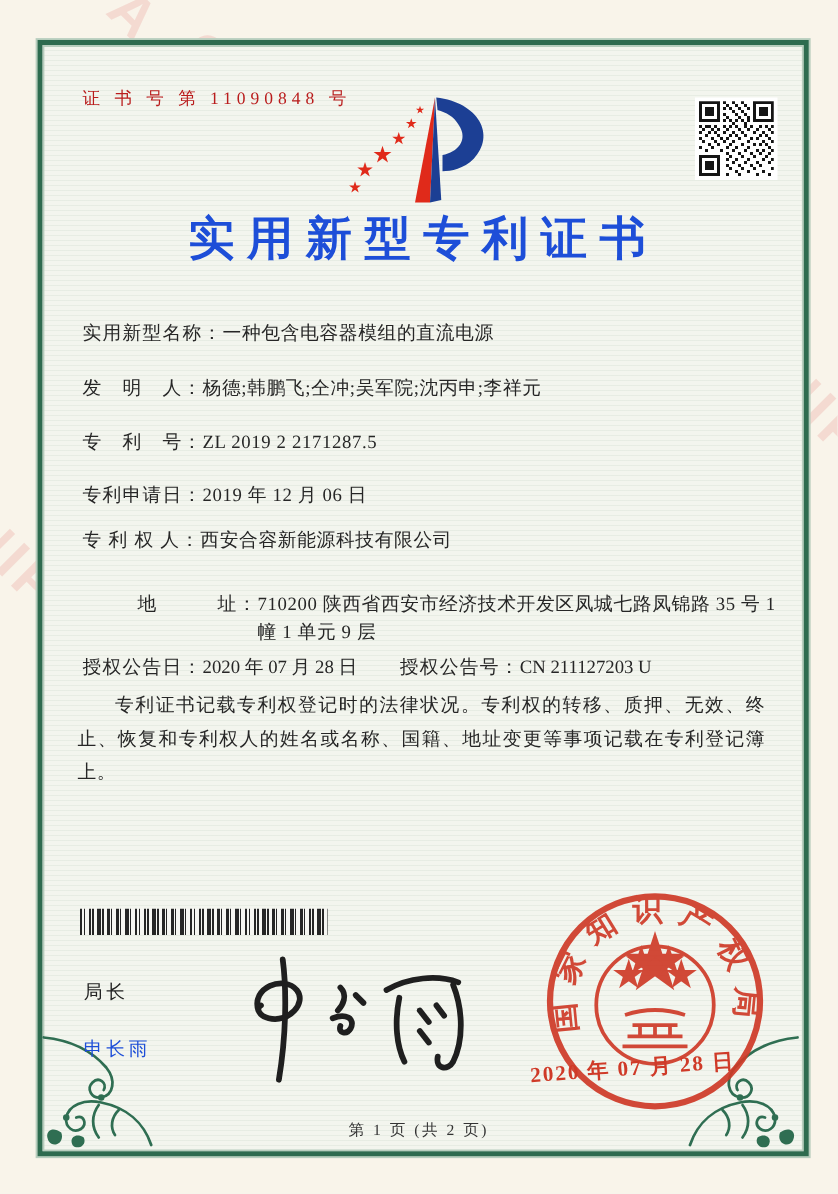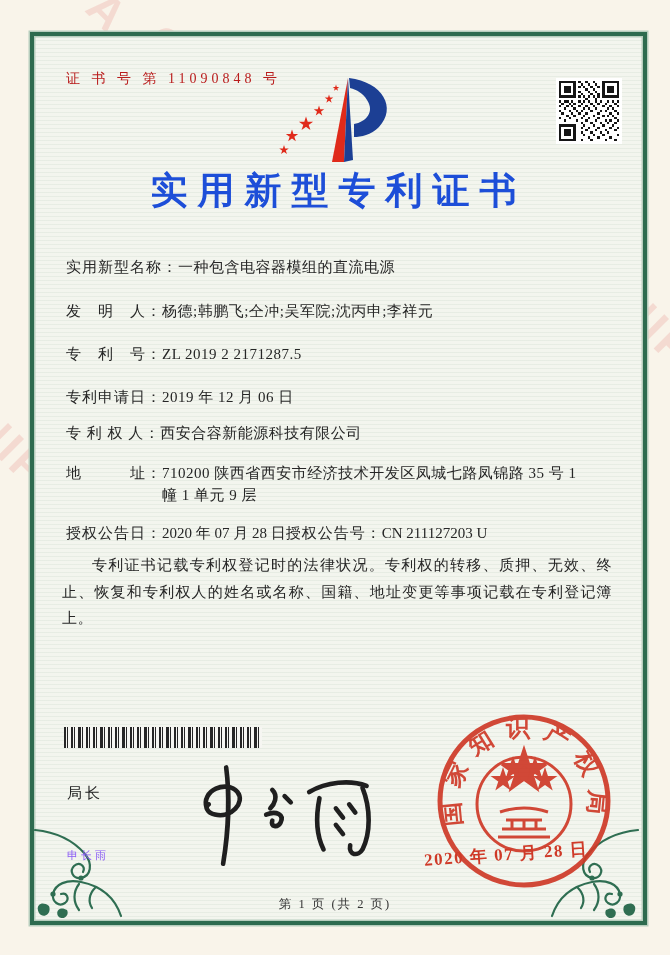--- a/index.html
+++ b/index.html
@@ -37,35 +37,35 @@
     position:absolute;left:30px;top:166px;width:617px;
     text-align:center;font-size:37px;font-weight:bold;
     letter-spacing:10px;color:#1d4ed8;
   }
   .qr{position:absolute;left:556px;top:78px;width:66px;height:66px;background:#fff;padding:3px;box-sizing:border-box;}
   .logo{position:absolute;left:270px;top:74px;width:134px;height:92px;}
   .frow{position:absolute;left:66px;width:548px;font-size:15px;line-height:22px;}
   .flabel{white-space:pre;letter-spacing:1px;}
   .fvalue{display:inline-block;max-width:428px;vertical-align:top;letter-spacing:0.5px;}
   .grant-row{position:absolute;left:66px;top:524px;width:548px;font-size:15px;}
-  .grant-no-label{}
+  .grant-no-label{margin-left:34px;}
   .paras{position:absolute;left:62px;top:552px;width:550px;}
   .paras p{margin:0;font-size:15px;line-height:26.5px;text-indent:2em;text-align:justify;letter-spacing:0.4px;}
   .barcode{
     position:absolute;left:64px;top:727px;width:198px;height:21px;
     background:repeating-linear-gradient(90deg,
       #262626 0 2px,#f6f6f2 2px 3px,
       #262626 3px 4px,#f6f6f2 4px 7px,
       #262626 7px 9px,#f6f6f2 9px 10px,
       #262626 10px 11px,#f6f6f2 11px 14px,
       #262626 14px 17px,#f6f6f2 17px 18px,
       #262626 18px 19px,#f6f6f2 19px 22px);
   }
   .director-title{position:absolute;left:67px;top:784px;font-size:15px;letter-spacing:3px;color:#222;}
-  .director-name{position:absolute;left:67px;top:848px;font-size:11px;letter-spacing:3px;color:#8b5cf6;}
+  .director-name{position:absolute;left:67px;top:830px;font-size:15px;letter-spacing:3px;color:#1d4ed8;}
   .signature{position:absolute;left:178px;top:754px;width:205px;height:115px;}
   .seal{position:absolute;left:418px;top:708px;width:212px;height:186px;z-index:5;}
   .seal-date{
     position:absolute;left:424px;top:843px;z-index:6;
     font-size:17px;font-weight:bold;color:#cf3a28;letter-spacing:1.5px;
     transform:rotate(-4deg);white-space:nowrap;
   }
   .footer{
     position:absolute;left:30px;top:896px;width:610px;text-align:center;
     font-size:12.5px;letter-spacing:2px;color:#333;
@@ -158,21 +158,21 @@
 </div>
 <div class="frow" style="top:343px;">
   <span class="flabel">专　利　号：</span><span class="fvalue">ZL 2019 2 2171287.5</span>
 </div>
 <div class="frow" style="top:386px;">
   <span class="flabel">专利申请日：</span><span class="fvalue">2019 年 12 月 06 日</span>
 </div>
 <div class="frow" style="top:422px;">
   <span class="flabel">专 利 权 人：</span><span class="fvalue">西安合容新能源科技有限公司</span>
 </div>
-<div class="frow" style="top:462px;">
+<div class="frow" style="top:473px;margin-left:44px;">
   <span class="flabel">地　　　址：</span><span class="fvalue">710200 陕西省西安市经济技术开发区凤城七路凤锦路 35 号 1 幢 1 单元 9 层</span>
 </div>
 
 <div class="grant-row">
   <span class="flabel">授权公告日：</span><span>2020 年 07 月 28 日</span><span class="flabel grant-no-label">授权公告号：</span><span>CN 211127203 U</span>
 </div>
 
 <div class="paras">
   <p>专利证书记载专利权登记时的法律状况。专利权的转移、质押、无效、终止、恢复和专利权人的姓名或名称、国籍、地址变更等事项记载在专利登记簿上。</p>
 </div>

